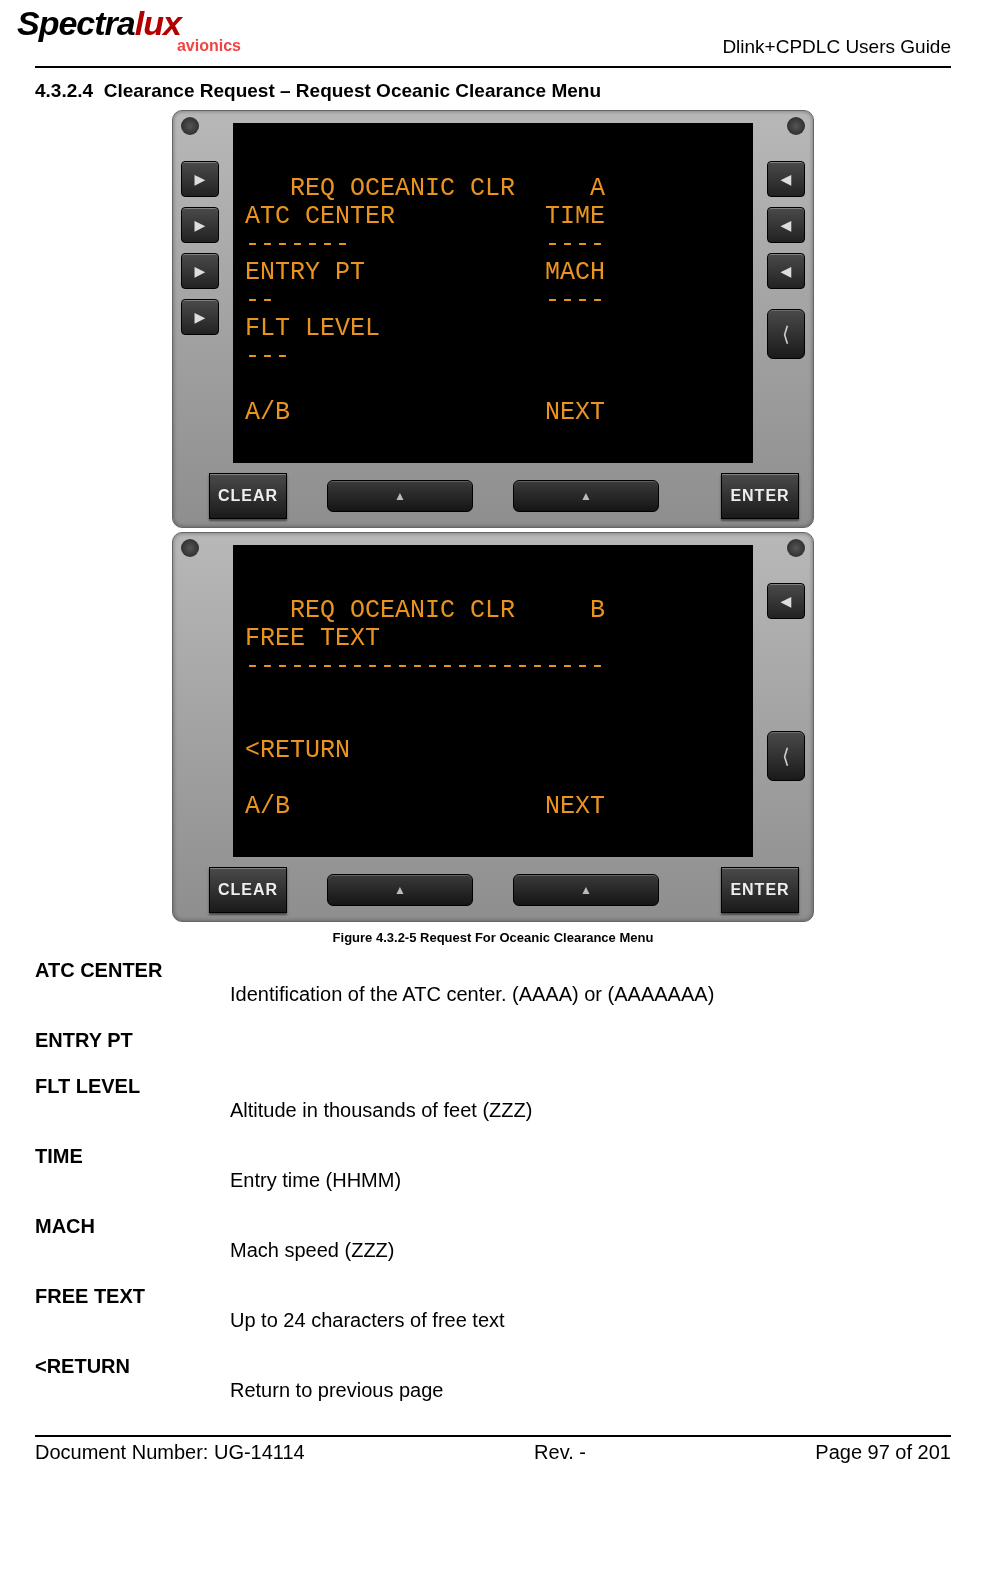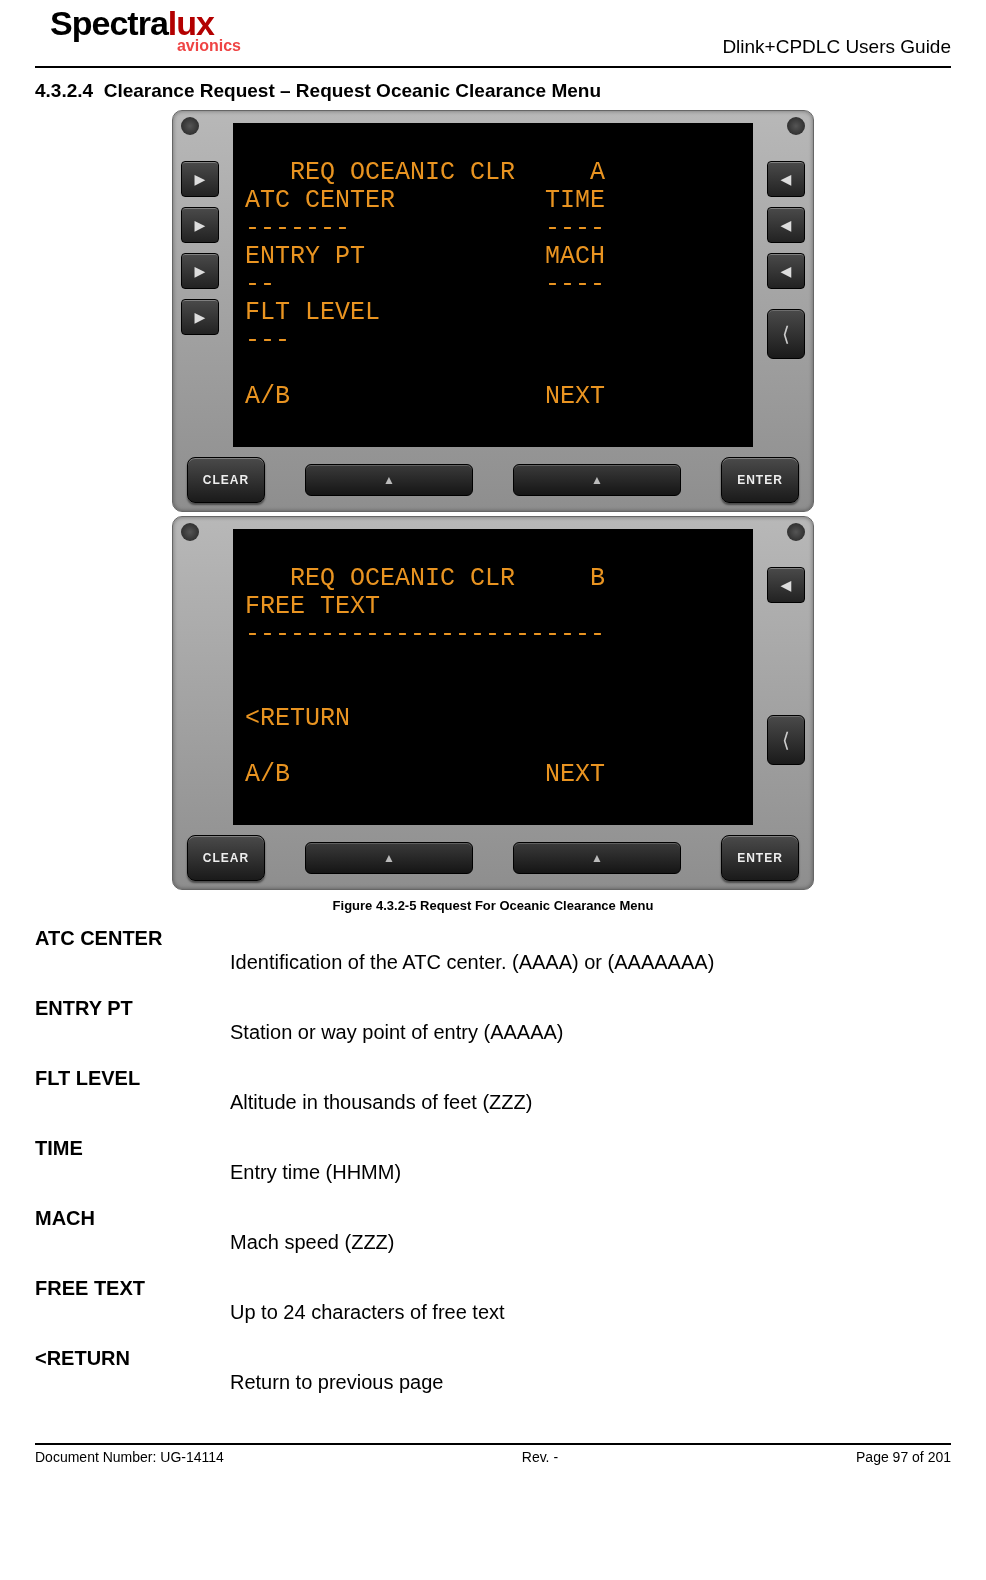--- a/index.html
+++ b/index.html
@@ -22,22 +22,22 @@
   }
   .logo {
     position: absolute;
     left: -18px;
     top: -6px;
     width: 230px;
   }
   .logo-text {
     font-size: 34px;
     font-weight: bold;
+    font-style: italic;
     letter-spacing: -1px;
-    text-align: center;
   }
   .logo-spectra { color: #000; }
   .logo-lux { color: #b30000; }
   .logo-sub {
     font-size: 16px;
     color: #ef4444;
     text-align: right;
     margin-top: -6px;
     padding-right: 6px;
     font-weight: bold;
@@ -101,50 +101,51 @@
     align-items: center;
     justify-content: center;
     color: #ddd;
     font-size: 14px;
   }
   .screen {
     flex: 1;
     min-height: 268px;
     background: #000;
     margin: 0 6px;
-    padding: 8px 12px 8px 12px;
+    padding: 24px 12px 8px 12px;
     font-family: 'Courier New', monospace;
     font-size: 25px;
     color: #e99421;
     line-height: 1.12;
     white-space: pre;
     position: relative;
   }
   .bottom-bar {
     display: flex;
     align-items: center;
     justify-content: space-between;
     margin-top: 10px;
     gap: 40px;
     padding: 0 6px;
   }
   .btn-label {
     width: 76px;
     height: 44px;
     background: linear-gradient(#4a4a4a, #1a1a1a);
     border: 1px solid #000;
-    border-radius: 8px;
+    border-radius: 0;
     box-shadow: inset 0 1px 0 rgba(255,255,255,0.3), 0 2px 2px rgba(0,0,0,0.5);
     color: #eee;
-    font-size: 12px;
+    font-size: 16px;
     font-weight: bold;
     display: flex;
     align-items: center;
     justify-content: center;
     letter-spacing: 1px;
+    margin-left: 22px;
   }
   .rocker {
     flex: 1;
     height: 30px;
     background: linear-gradient(#3a3a3a, #151515);
     border: 1px solid #000;
     border-radius: 6px;
     box-shadow: inset 0 1px 0 rgba(255,255,255,0.2);
     display: flex;
     align-items: center;
@@ -185,25 +186,25 @@
     width: 195px;
     font-weight: bold;
     flex-shrink: 0;
   }
   .def-desc {
     flex: 1;
     margin-top: 24px;
   }
   .footer {
     border-top: 2px solid #000;
-    margin-top: 48px;
+    margin-top: 32px;
     padding-top: 4px;
     display: flex;
     justify-content: space-between;
-    font-size: 14px;
+    font-size: 20px;
   }
 </style>
 </head>
 <body>
 
 <div class="page">
 
   <div class="header-area">
     <div class="logo">
       <div class="logo-text">
@@ -302,21 +303,20 @@
     <div class="figure-caption">Figure 4.3.2-5 Request For Oceanic Clearance Menu</div>
   </div>
 
   <div class="definitions">
     <div class="def-row">
       <div class="def-term">ATC CENTER</div>
       <div class="def-desc">Identification of the ATC center. (AAAA) or (AAAAAAA)</div>
     </div>
     <div class="def-row">
       <div class="def-term">ENTRY PT</div>
-      <div class="def-desc">Station or way point of entry (AAAAA)</div>
     </div>
     <div class="def-row">
       <div class="def-term">FLT LEVEL</div>
       <div class="def-desc">Altitude in thousands of feet (ZZZ)</div>
     </div>
     <div class="def-row">
       <div class="def-term">TIME</div>
       <div class="def-desc">Entry time (HHMM)</div>
     </div>
     <div class="def-row">

